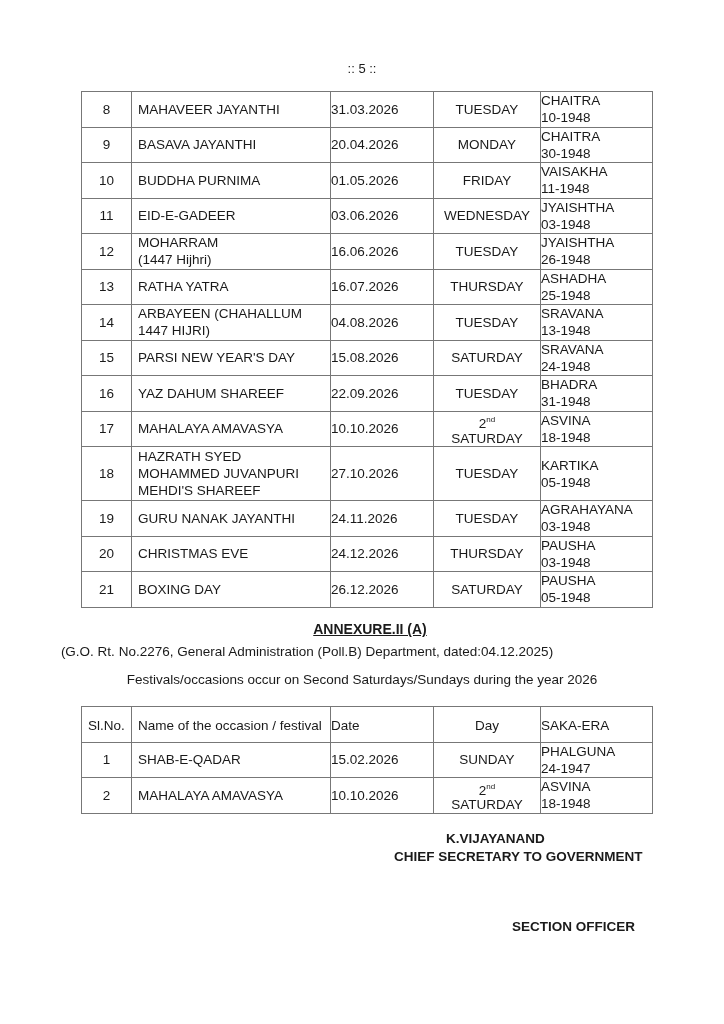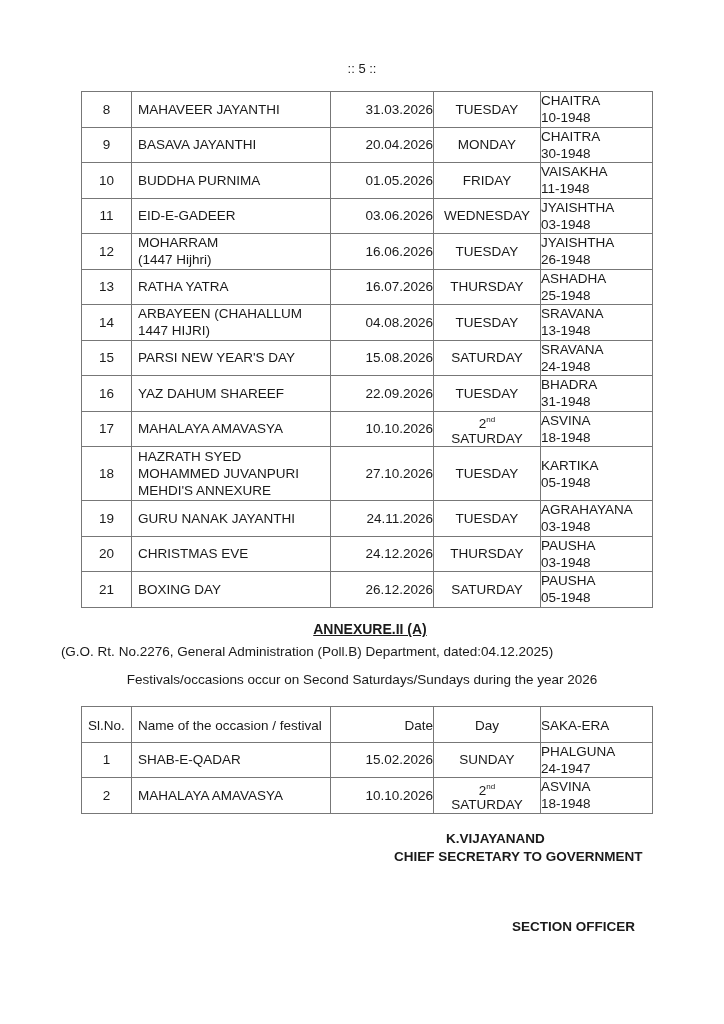--- a/index.html
+++ b/index.html
@@ -3,21 +3,21 @@
 <meta charset="utf-8">
 <style>
   html, body { margin:0; padding:0; background:#ffffff; }
   body { width:724px; height:1024px; position:relative; overflow:hidden;
          font-family:"Liberation Sans", sans-serif; color:#1a1a1a; }
   .page-num { position:absolute; top:61px; left:0; width:724px; text-align:center; font-size:13px; }
   table { border-collapse:collapse; position:absolute; table-layout:fixed; }
   td { border:1px solid #777; font-size:13.5px; padding:0; line-height:17px; }
   .c1 { width:49px; text-align:center; }
   .c2 { width:192px; text-align:left; padding-left:6px; }
-  .c3 { width:102px; text-align:right; }
+  .c3 { width:102px; text-align:left; }
   .c4 { width:106px; text-align:center; }
   .c5 { width:111px; text-align:left; }
   #main-table { left:81px; top:91px; }
   #main-table tr { height:35.5px; }
   #main-table tr.tall { height:54px; }
   .day sup { font-size:8px; }
   .day-wrap { display:block; line-height:15px; }
   .annex-title { position:absolute; top:621px; left:8px; width:724px; text-align:center; font-size:14px; font-weight:bold; text-decoration:underline; }
   .annex-go { position:absolute; top:644px; left:0; width:614px; text-align:center; font-size:13.5px; }
   .annex-sub { position:absolute; top:672px; left:0; width:724px; text-align:center; font-size:13.5px; }
@@ -103,21 +103,21 @@
         <td class="c2"><span>MAHALAYA AMAVASYA</span></td>
         <td class="c3">10.10.2026</td>
         <td class="c4 day">
           <span class="day-wrap"><span>2</span><sup>nd</sup></span>
           <span class="day-wrap">SATURDAY</span>
         </td>
         <td class="c5"><span>ASVINA</span><br><span>18-1948</span></td>
       </tr>
       <tr class="tall">
         <td class="c1">18</td>
-        <td class="c2"><span>HAZRATH SYED</span><br><span>MOHAMMED JUVANPURI</span><br><span>MEHDI'S ANNEXURE</span></td>
+        <td class="c2"><span>HAZRATH SYED</span><br><span>MOHAMMED JUVANPURI</span><br><span>MEHDI'S SHAREEF</span></td>
         <td class="c3">27.10.2026</td>
         <td class="c4 day"><span>TUESDAY</span></td>
         <td class="c5"><span>KARTIKA</span><br><span>05-1948</span></td>
       </tr>
       <tr>
         <td class="c1">19</td>
         <td class="c2"><span>GURU NANAK JAYANTHI</span></td>
         <td class="c3">24.11.2026</td>
         <td class="c4 day"><span>TUESDAY</span></td>
         <td class="c5"><span>AGRAHAYANA</span><br><span>03-1948</span></td>

